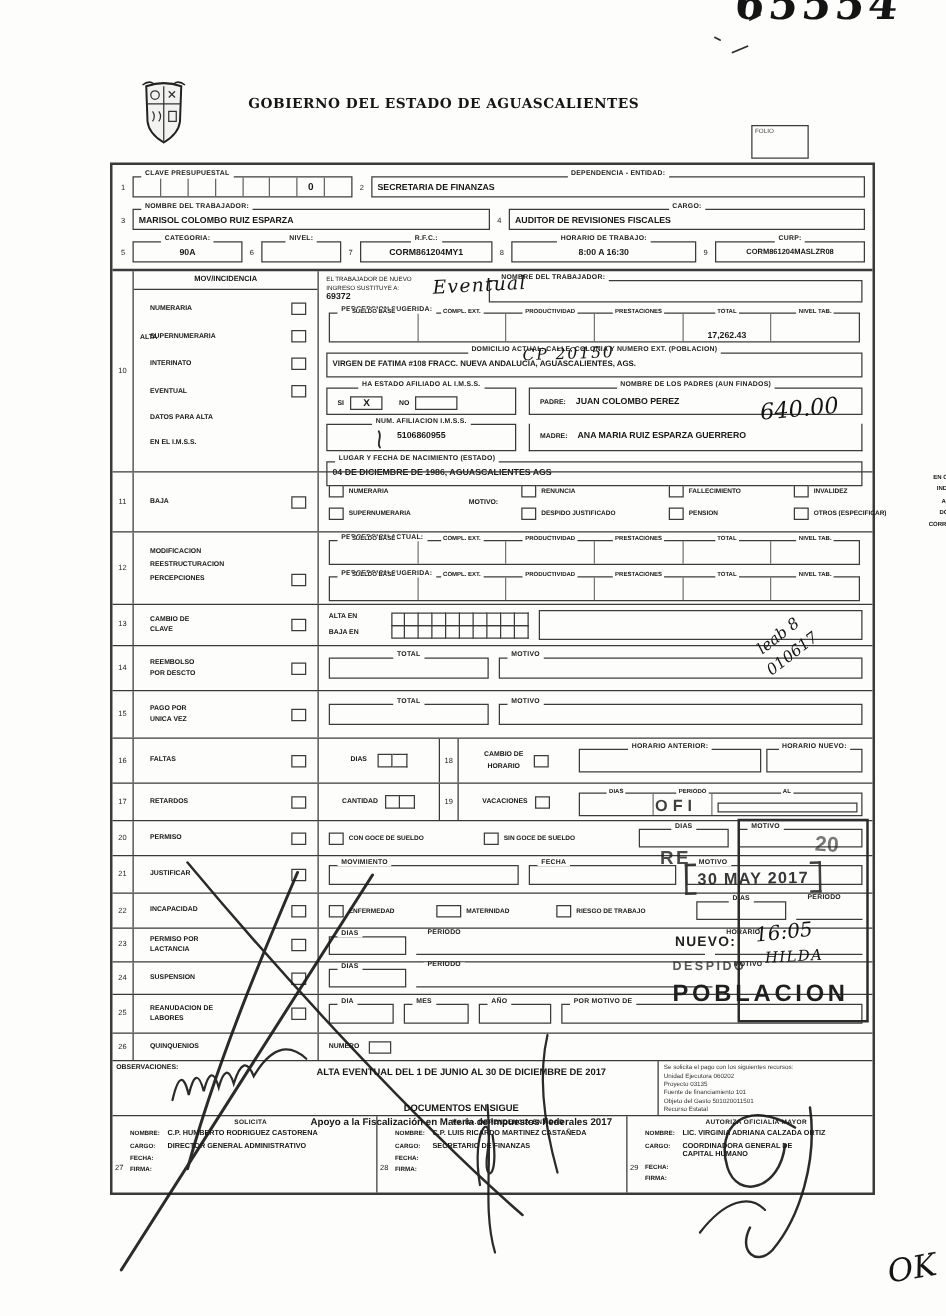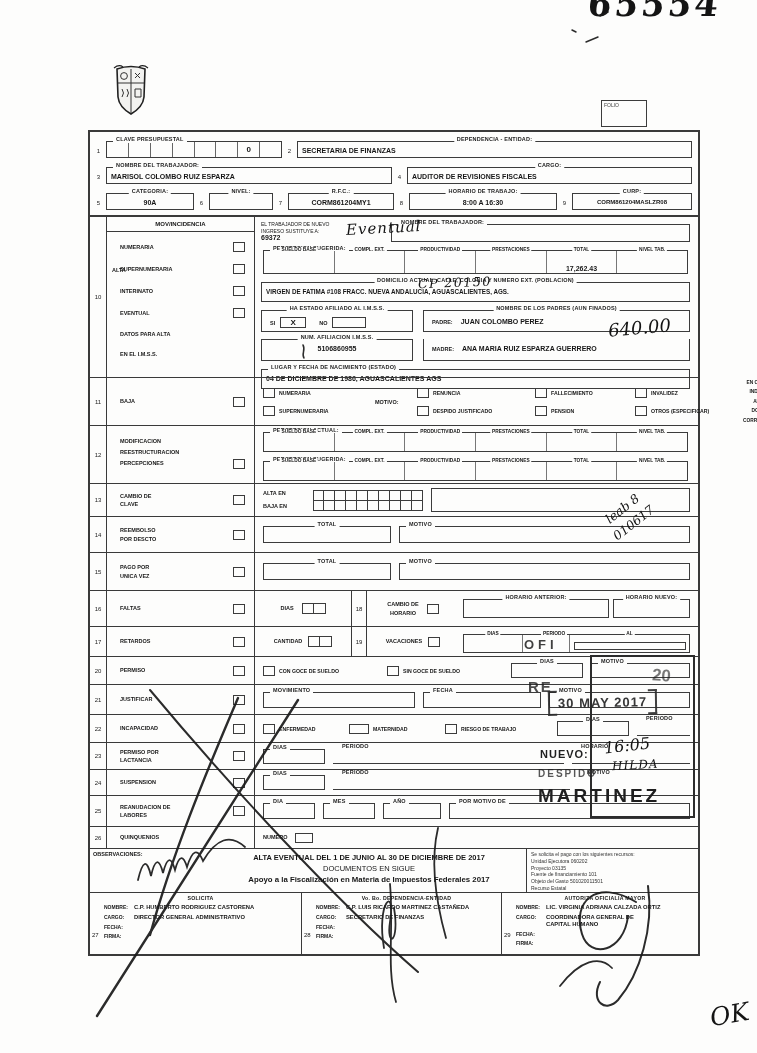--- a/index.html
+++ b/index.html
@@ -53,21 +53,21 @@
   .gcell { display:flex; }
   .gcell i { width:11px; height:11px; border:1.1px solid #3c3c3c; border-left:none; display:block; }
   .gcell i:first-child { border-left:1.1px solid #3c3c3c; }
   .divn { width:16px; flex:none; align-self:stretch; border-left:1.4px solid #3a3a3a; border-right:1.4px solid #3a3a3a;
           display:flex; align-items:center; justify-content:center; font-size:6px; }
   
   .obs { position:relative; height:44px; border-top:1.8px solid #3a3a3a; }
   .obs-lbl { position:absolute; left:3px; top:2px; font-size:5.5px; font-weight:bold; }
   .obs-center { position:absolute; left:130px; right:180px; top:4px; text-align:center; }
   .obs-center .l1 { font-size:7.5px; font-weight:bold; }
-  .obs-center .l2 { font-size:7.5px; font-weight:normal; margin-top:2px; }
+  .obs-center .l2 { font-size:7.5px; font-weight:bold; margin-top:20px; }
   .obs-center .l3 { font-size:7.8px; font-weight:bold; margin-top:2px; }
   .obs-side { position:absolute; right:0; top:0; bottom:0; width:172px; border-left:1.4px solid #3a3a3a;
               font-size:5px; color:#333; padding:2px 4px; line-height:1.35; }
   
   .firmas { display:flex; height:62px; border-top:1.8px solid #3a3a3a; }
   .fblk { position:relative; padding:2px 4px 2px 14px; }
   .fblk.b1 { width:212px; border-right:1.4px solid #3a3a3a; }
   .fblk.b2 { width:200px; border-right:1.4px solid #3a3a3a; }
   .fblk.b3 { flex:1; }
   .ftitle { text-align:center; font-size:5.2px; font-weight:bold; letter-spacing:.3px; margin-bottom:3px; }
@@ -97,20 +97,21 @@
     <svg width="40" height="54" viewBox="0 0 40 54">
       <path d="M6 6 Q20 1 34 6 L33 34 Q32 44 20 51 Q8 44 7 34 Z" fill="#f2f2f0" stroke="#222" stroke-width="1.6"></path>
       <path d="M7 20 H33 M20 6 V50" stroke="#333" stroke-width="1"></path>
       <circle cx="13" cy="13" r="3.4" fill="none" stroke="#333" stroke-width="1"></circle>
       <path d="M24 10 l5 5 M24 15 l5 -5" stroke="#333" stroke-width="1"></path>
       <path d="M11 26 q3 4 0 8 M16 26 q3 4 0 8" stroke="#333" stroke-width="1" fill="none"></path>
       <path d="M24 26 h6 v8 h-6 z" fill="none" stroke="#333" stroke-width="1"></path>
       <path d="M3 5 q5 -4 9 -1 M37 5 q-5 -4 -9 -1" stroke="#222" stroke-width="1.2" fill="none"></path>
     </svg>
   </div>
+  <div class="gov-title">GOBIERNO DEL ESTADO DE AGUASCALIENTES</div>
   <div class="folio-box">
     <span class="lbl">FOLIO</span>
   </div>
 
   <div class="form">
 
     <div class="tsec">
       <div class="trow">
         <span class="n">1</span>
         <div class="fld" style="width:176px;">
@@ -792,21 +793,21 @@
 
   <div class="stamp-box"></div>
   <div class="stamp" style="left:524px; top:637px; font-size:13px; letter-spacing:4px; opacity:.85;">OFI</div>
   <div class="stamp" style="left:528px; top:678px; font-size:15px; letter-spacing:2px; opacity:.8;">RE</div>
   <div class="stamp" style="left:652px; top:666px; font-size:17px; opacity:.6; transform:rotate(4deg);">20</div>
   <div class="dstamp">30 MAY 2017</div>
   <div class="stamp" style="left:540px; top:748px; font-size:11px; letter-spacing:1px;">NUEVO:</div>
   <div class="hand" style="left:604px; top:736px; font-size:16px; transform:rotate(-6deg);">16:05</div>
   <div class="hand" style="left:612px; top:758px; font-size:12px; transform:rotate(-3deg); letter-spacing:1px;">HILDA</div>
   <div class="stamp" style="left:538px; top:768px; font-size:10px; letter-spacing:2px; opacity:.75;">DESPIDO</div>
-  <div class="stamp" style="left:538px; top:785px; font-size:19px; letter-spacing:3px;">MARTINEZ</div>
+  <div class="stamp" style="left:538px; top:785px; font-size:19px; letter-spacing:3px;">POBLACION</div>
 
   <svg class="sigs" width="757" height="1053" viewBox="0 0 757 1053">
     <g fill="none" stroke="#1a1a1a" stroke-width="2.4" stroke-linecap="round" opacity=".92">
       <path d="M 97 1016 L 298 700"></path>
       <path d="M 238 698 C 205 775 172 855 150 935"></path>
       <path d="M 150 690 C 225 780 335 900 418 972" stroke-width="2"></path>
       <path d="M 138 880 q 7 -30 13 -4 q 6 -26 12 -3 q 6 -24 12 -3 q 6 -22 12 -3 q 8 -26 16 -6 q 20 -34 42 -14" stroke-width="1.8"></path>
       <path d="M 438 828 C 430 862 436 902 446 938" stroke-width="1.8"></path>
       <path d="M 384 948 C 376 902 396 884 390 922 C 386 948 400 944 394 908" stroke-width="1.8"></path>
       <path d="M 390 884 C 394 930 386 968 396 1002" stroke-width="1.8"></path>

